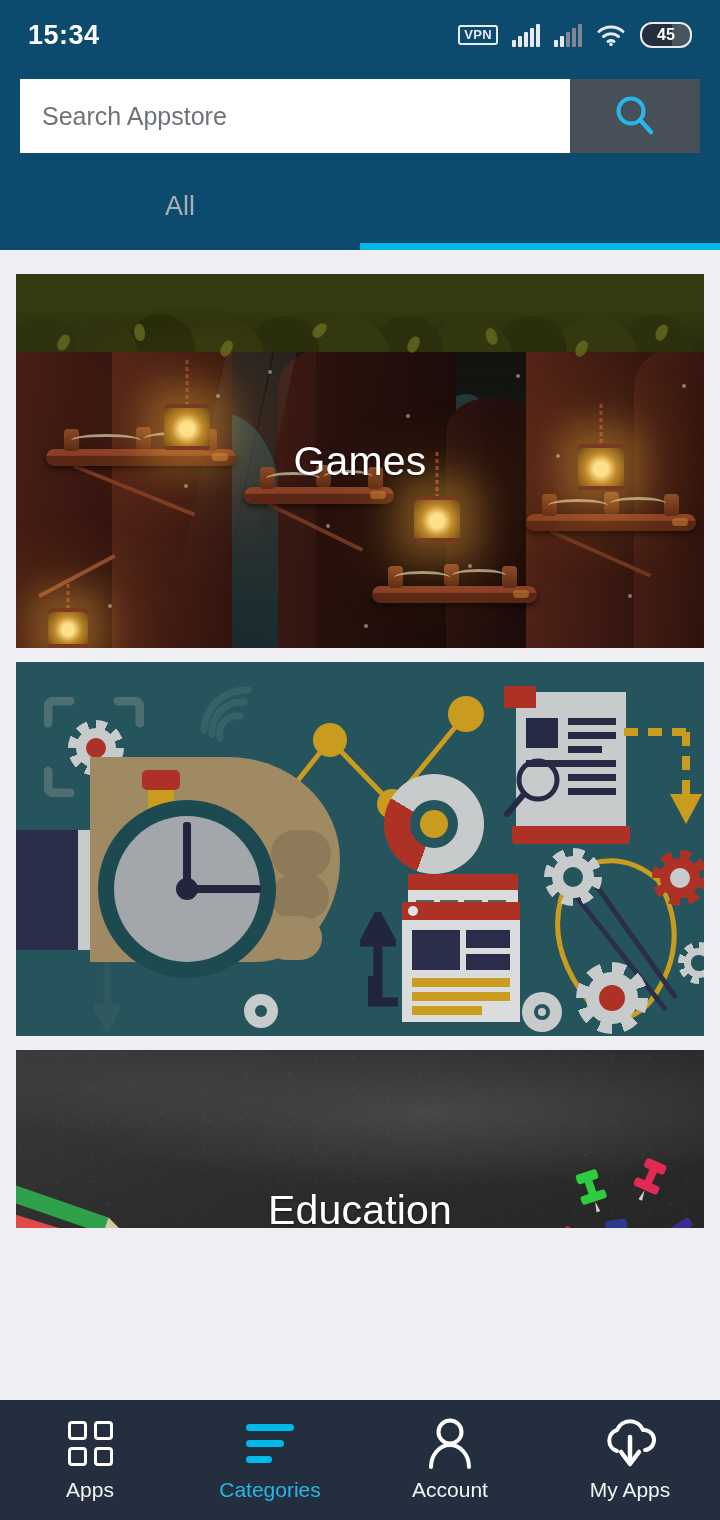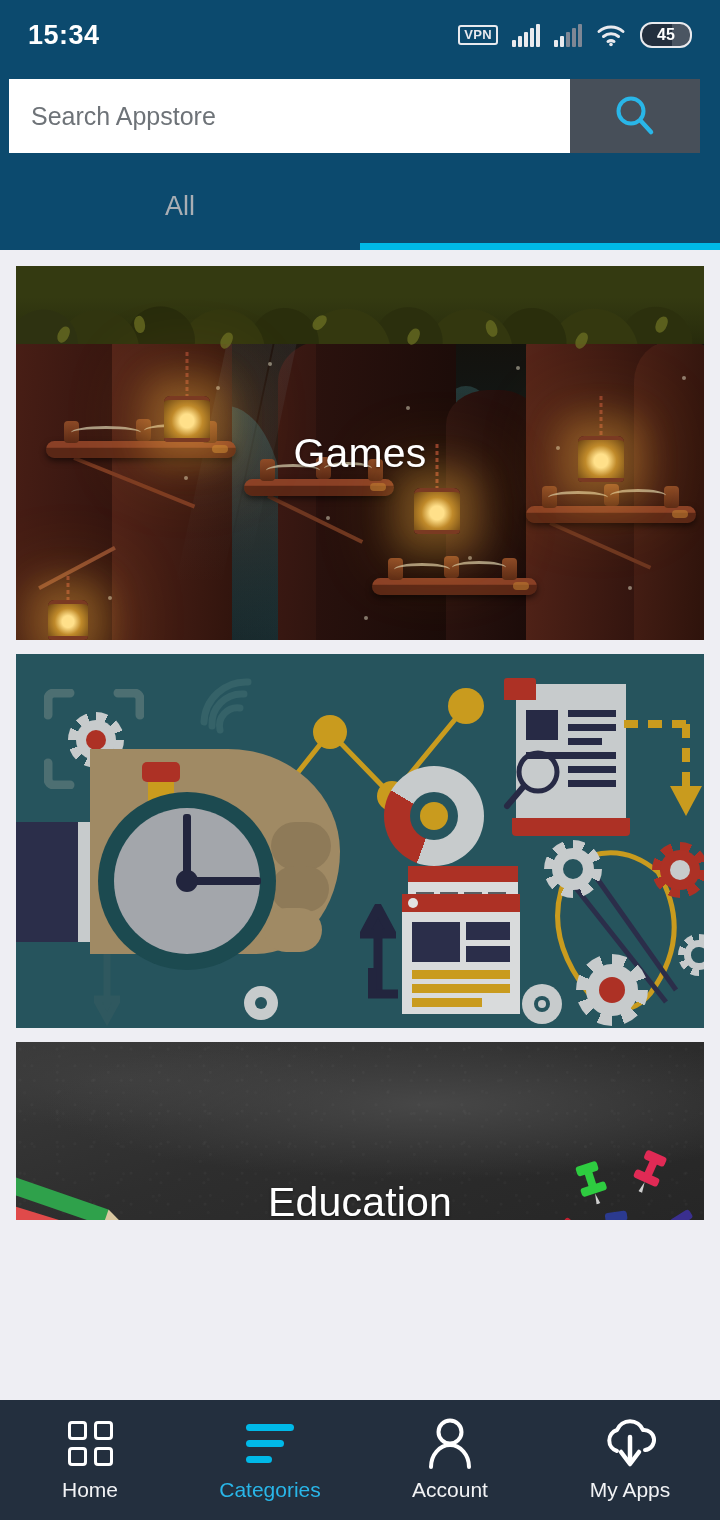--- a/index.html
+++ b/index.html
@@ -38,21 +38,21 @@
   .bars.dim i:nth-child(4){ background:#7E8795; }
   .bars.dim i:nth-child(5){ background:#7E8795; }
   .battery{
     border:2px solid #E9EAEE; border-radius:12px; min-width:52px; height:26px;
     color:#FFFFFF; font-size:16px; font-weight:bold;
     display:flex; align-items:center; justify-content:center; padding:0 7px;
     background:linear-gradient(90deg,#232F3E 0 62%, #4a5562 62% 100%);
   }
 
   
-  .search-row{ display:flex; height:74px; margin:9px 20px 0 9px; }
+  .search-row{ display:flex; height:74px; margin:9px 20px 0 20px; }
   .search-input{
     flex:1; background:#FFFFFF; border:none; outline:none;
     font-family:"Liberation Sans", sans-serif;
     font-size:25px; color:#55595E; padding:0 22px;
   }
   .search-input::placeholder{ color:#6E7378; }
   .search-btn{
     width:130px; background:#474F59; border:none; cursor:pointer;
     display:flex; align-items:center; justify-content:center;
   }
@@ -64,21 +64,21 @@
     position:relative; cursor:pointer;
     font-size:27px; color:#A9AEB4;
   }
   .tab.active{ color:#29B6E8; }
   .tab .underline{
     position:absolute; left:0; right:0; bottom:0; height:7px; background:transparent;
   }
   .tab.active .underline{ background:#00B9E8; }
 
   
-  .content{ flex:1 1 auto; background:#EEEEF3; overflow:hidden; padding-top:16px; }
+  .content{ flex:1 1 auto; background:#EEEEF3; overflow:hidden; padding-top:24px; }
   .card{
     margin:0 16px 14px 16px; height:374px; position:relative; overflow:hidden;
     cursor:pointer;
   }
   .card .card-title{
     position:absolute; left:0; right:0; top:50%; transform:translateY(-50%);
     text-align:center; color:#FFFFFF; font-size:41px; font-weight:400;
     text-shadow:0 1px 3px rgba(0,0,0,.45); z-index:30; letter-spacing:.2px;
   }
   .card.edu{ height:178px; }
@@ -557,21 +557,21 @@
 
     <div class="nav-item">
       <div class="nav-icon">
         <div class="grid-icon">
             <span></span>
             <span></span>
             <span></span>
             <span></span>
           </div>
       </div>
-      <div class="nav-label">Home</div>
+      <div class="nav-label">Apps</div>
     </div>
 
     <div class="nav-item active">
       <div class="nav-icon">
         <div class="lines-icon">
             <span></span>
             <span></span>
             <span></span>
           </div>
       </div>

